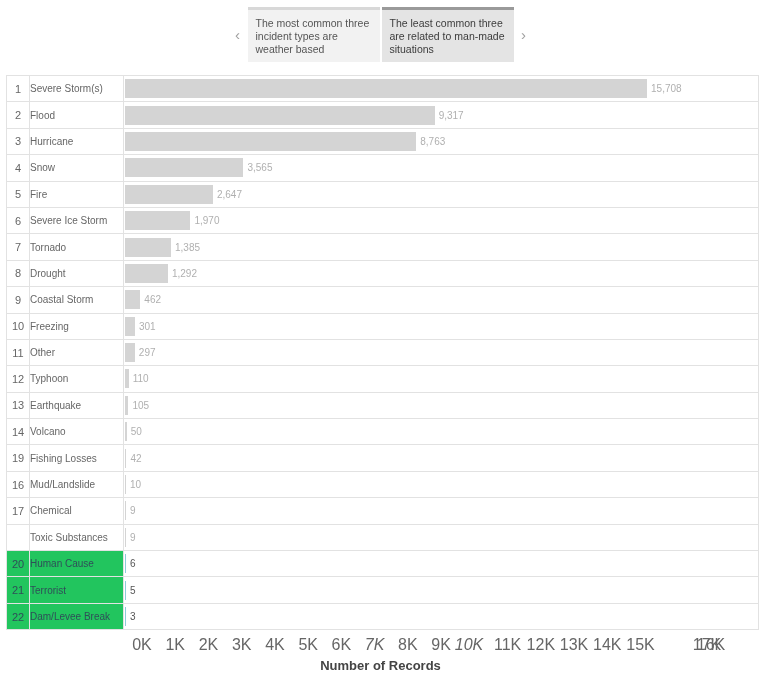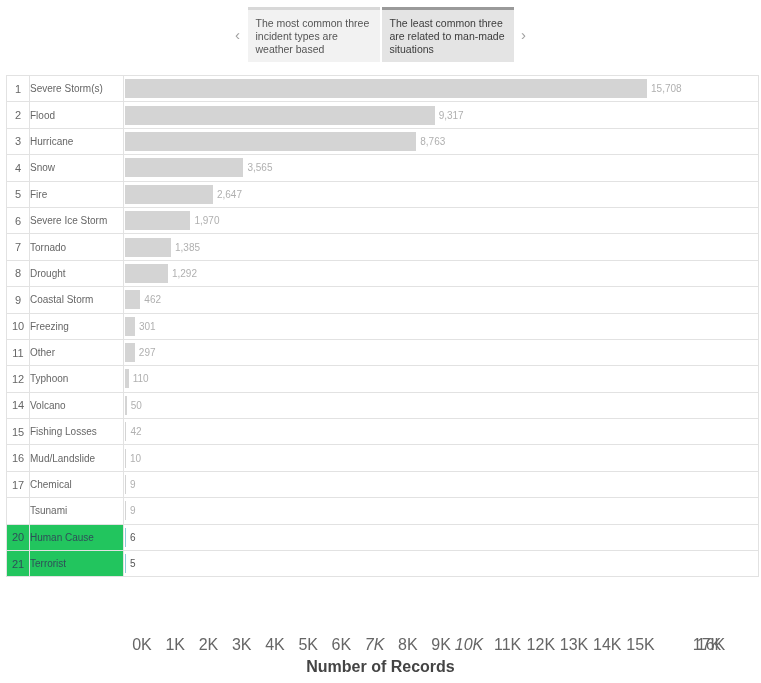--- a/index.html
+++ b/index.html
@@ -140,21 +140,21 @@
     font-size: 16px;
     color: #666;
     transform: translateX(-50%);
   }
   .axis-title {
     position: absolute;
     left: 0;
     top: 658px;
     width: 761px;
     text-align: center;
-    font-size: 16px;
+    font-size: 13px;
     color: #444;
     font-weight: bold;
   }
 </style>
 </head>
 <body>
 
 <div class="storybar">
   <div class="story-arrow">‹</div>
   <div class="story-card">The most common three incident types are weather based</div>
@@ -279,31 +279,41 @@
           <td class="rank">12</td>
           <td class="label">Typhoon</td>
           <td class="barcell">
             <div class="inner">
               <div class="bar" style="width: 3.65588px;"></div>
               <span class="barval">110</span>
             </div>
           </td>
         </tr>
         <tr>
+          <td class="rank">13</td>
+          <td class="label">Earthquake</td>
+          <td class="barcell">
+            <div class="inner">
+              <div class="bar" style="width: 3.48971px;"></div>
+              <span class="barval">105</span>
+            </div>
+          </td>
+        </tr>
+        <tr>
           <td class="rank">14</td>
           <td class="label">Volcano</td>
           <td class="barcell">
             <div class="inner">
               <div class="bar" style="width: 1.66176px;"></div>
               <span class="barval">50</span>
             </div>
           </td>
         </tr>
         <tr>
-          <td class="rank">15</td>
+          <td class="rank">19</td>
           <td class="label">Fishing Losses</td>
           <td class="barcell">
             <div class="inner">
               <div class="bar" style="width: 1.39588px;"></div>
               <span class="barval">42</span>
             </div>
           </td>
         </tr>
         <tr>
           <td class="rank">16</td>
@@ -320,21 +330,21 @@
           <td class="label">Chemical</td>
           <td class="barcell">
             <div class="inner">
               <div class="bar" style="width: 1px;"></div>
               <span class="barval">9</span>
             </div>
           </td>
         </tr>
         <tr>
           <td class="rank"></td>
-          <td class="label">Tsunami</td>
+          <td class="label">Toxic Substances</td>
           <td class="barcell">
             <div class="inner">
               <div class="bar" style="width: 1px;"></div>
               <span class="barval">9</span>
             </div>
           </td>
         </tr>
         <tr class="highlight">
           <td class="rank">20</td>
           <td class="label">Human Cause</td>
@@ -345,20 +355,30 @@
             </div>
           </td>
         </tr>
         <tr class="highlight">
           <td class="rank">21</td>
           <td class="label">Terrorist</td>
           <td class="barcell">
             <div class="inner">
               <div class="bar hl" style="width: 1px;"></div>
               <span class="barval dark">5</span>
+            </div>
+          </td>
+        </tr>
+        <tr class="highlight">
+          <td class="rank">22</td>
+          <td class="label">Dam/Levee Break</td>
+          <td class="barcell">
+            <div class="inner">
+              <div class="bar hl" style="width: 1px;"></div>
+              <span class="barval dark">3</span>
             </div>
           </td>
         </tr>
       </tbody>
   </table>
 </div>
 
 <div class="axis">
     <div class="tick" style="left: 142px;">0K</div>
     <div class="tick" style="left: 175.235px;">1K</div>

